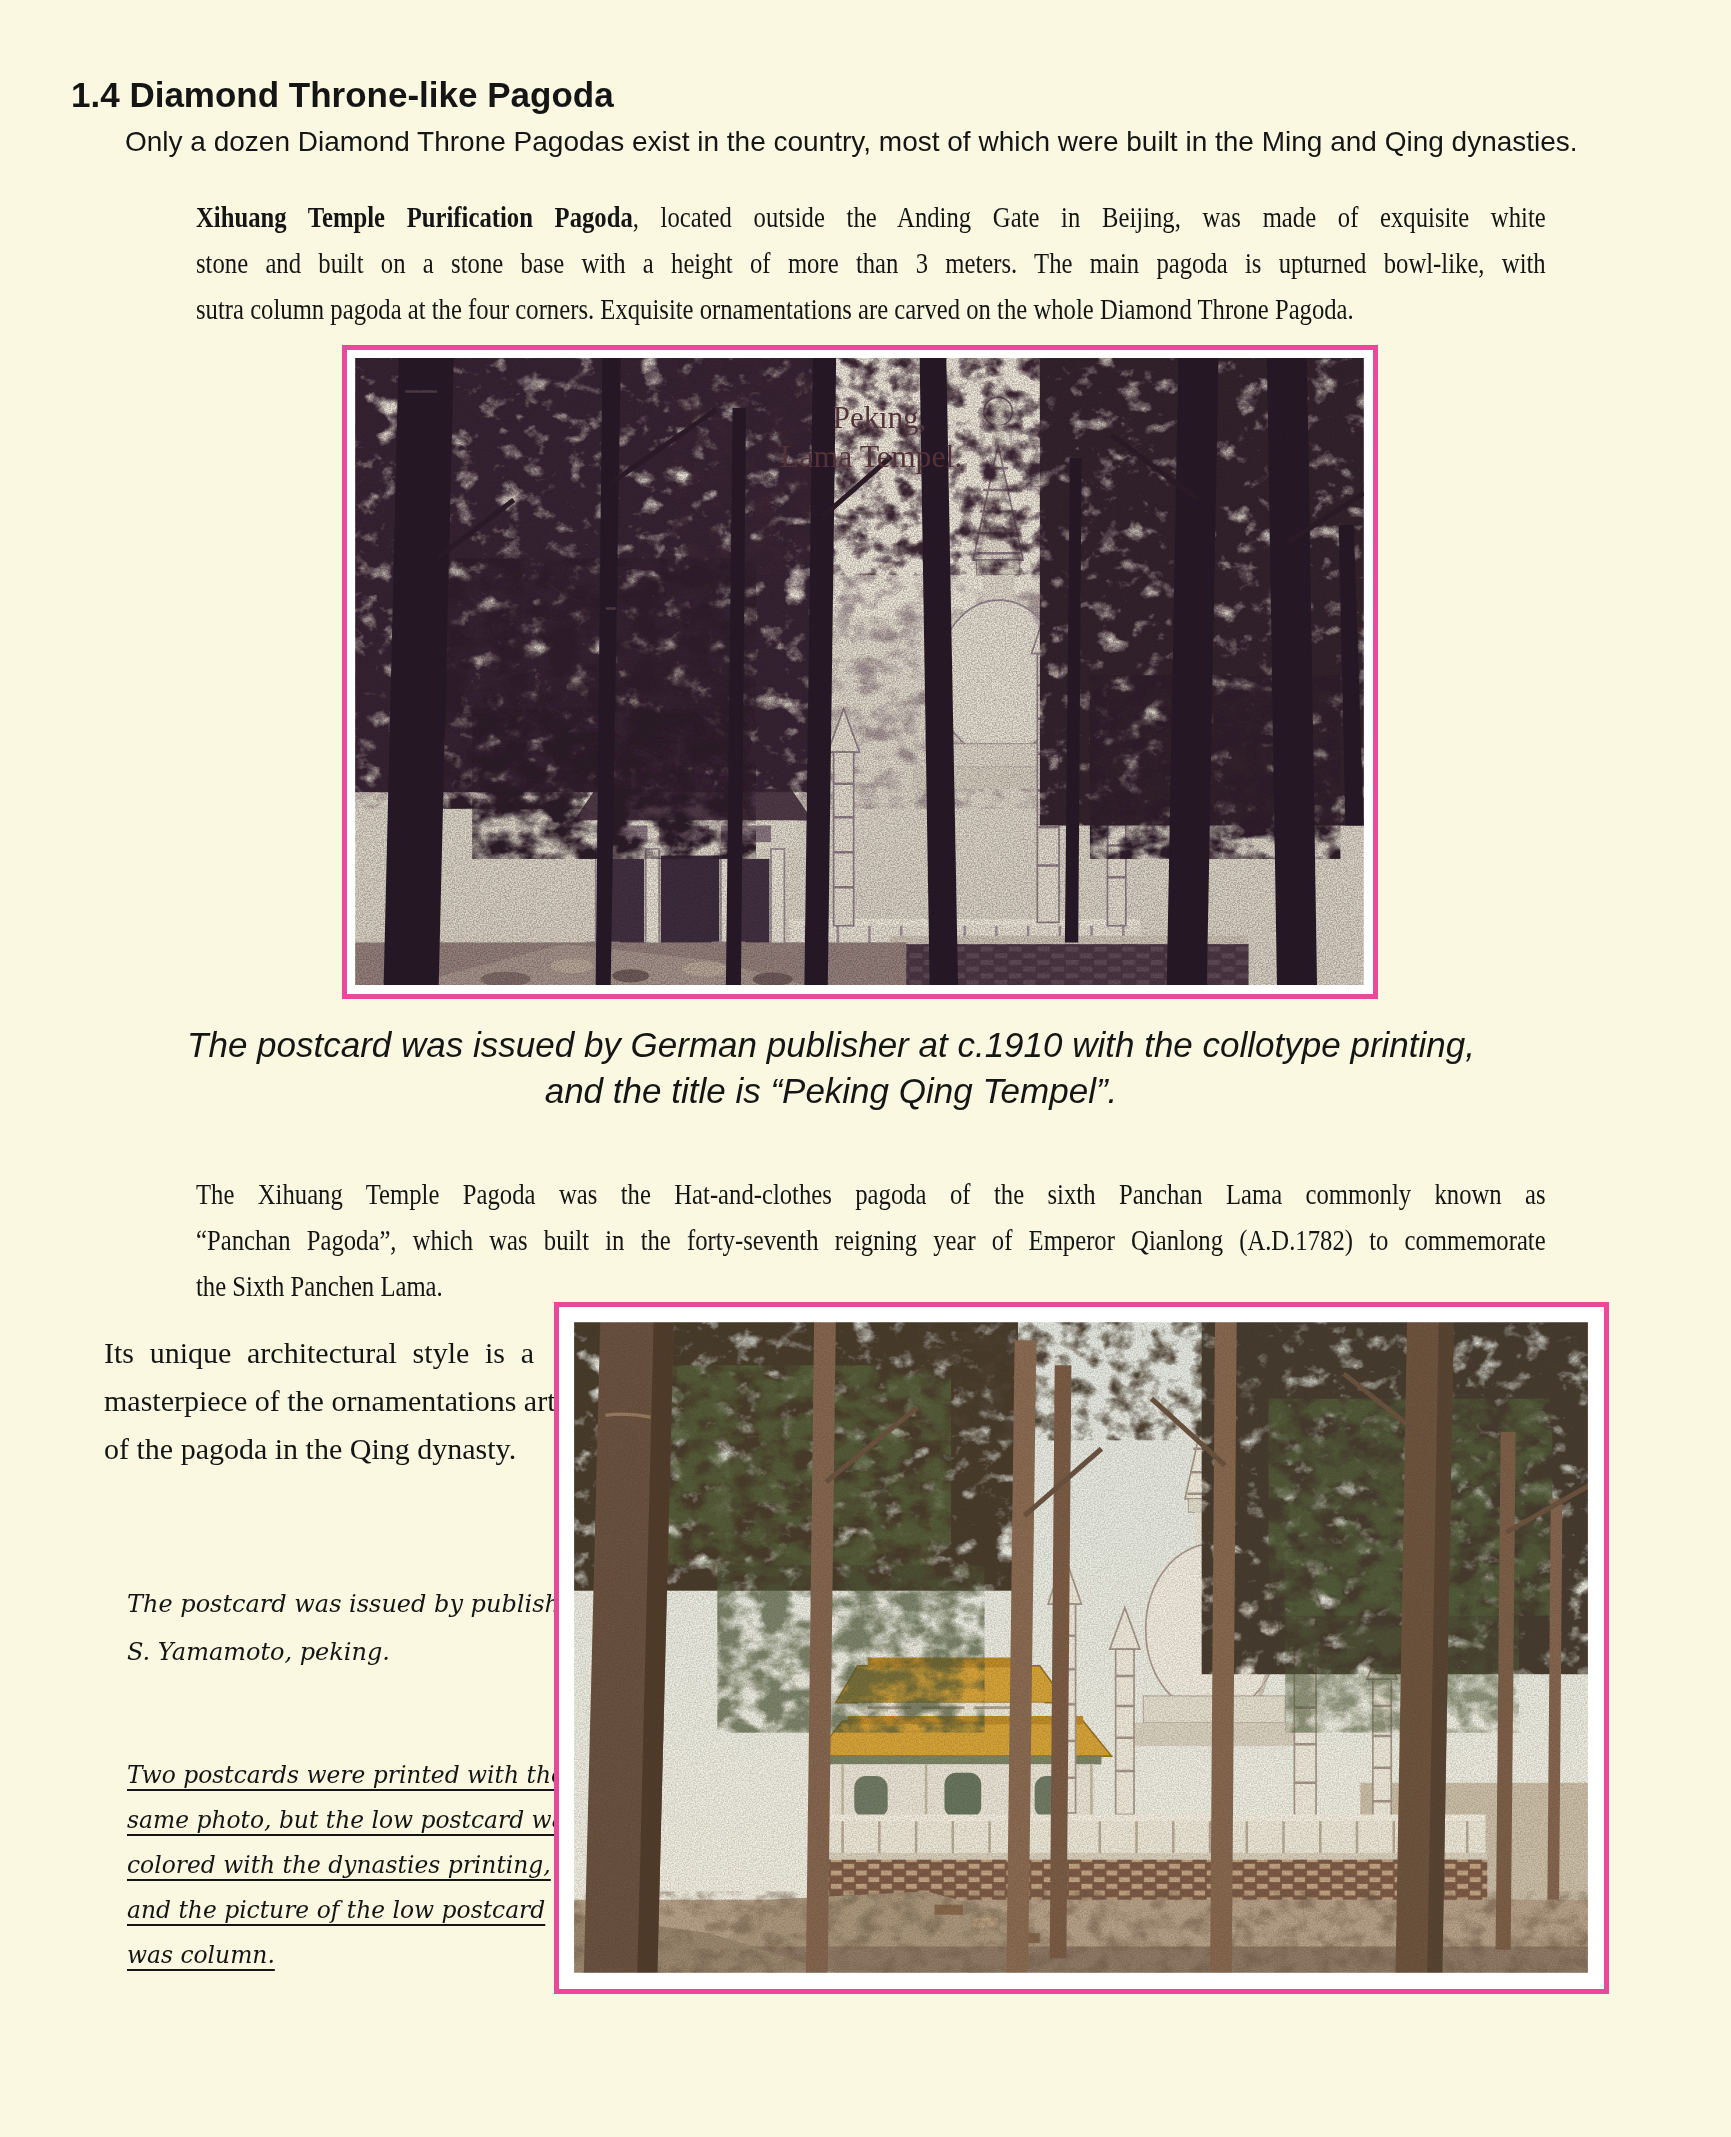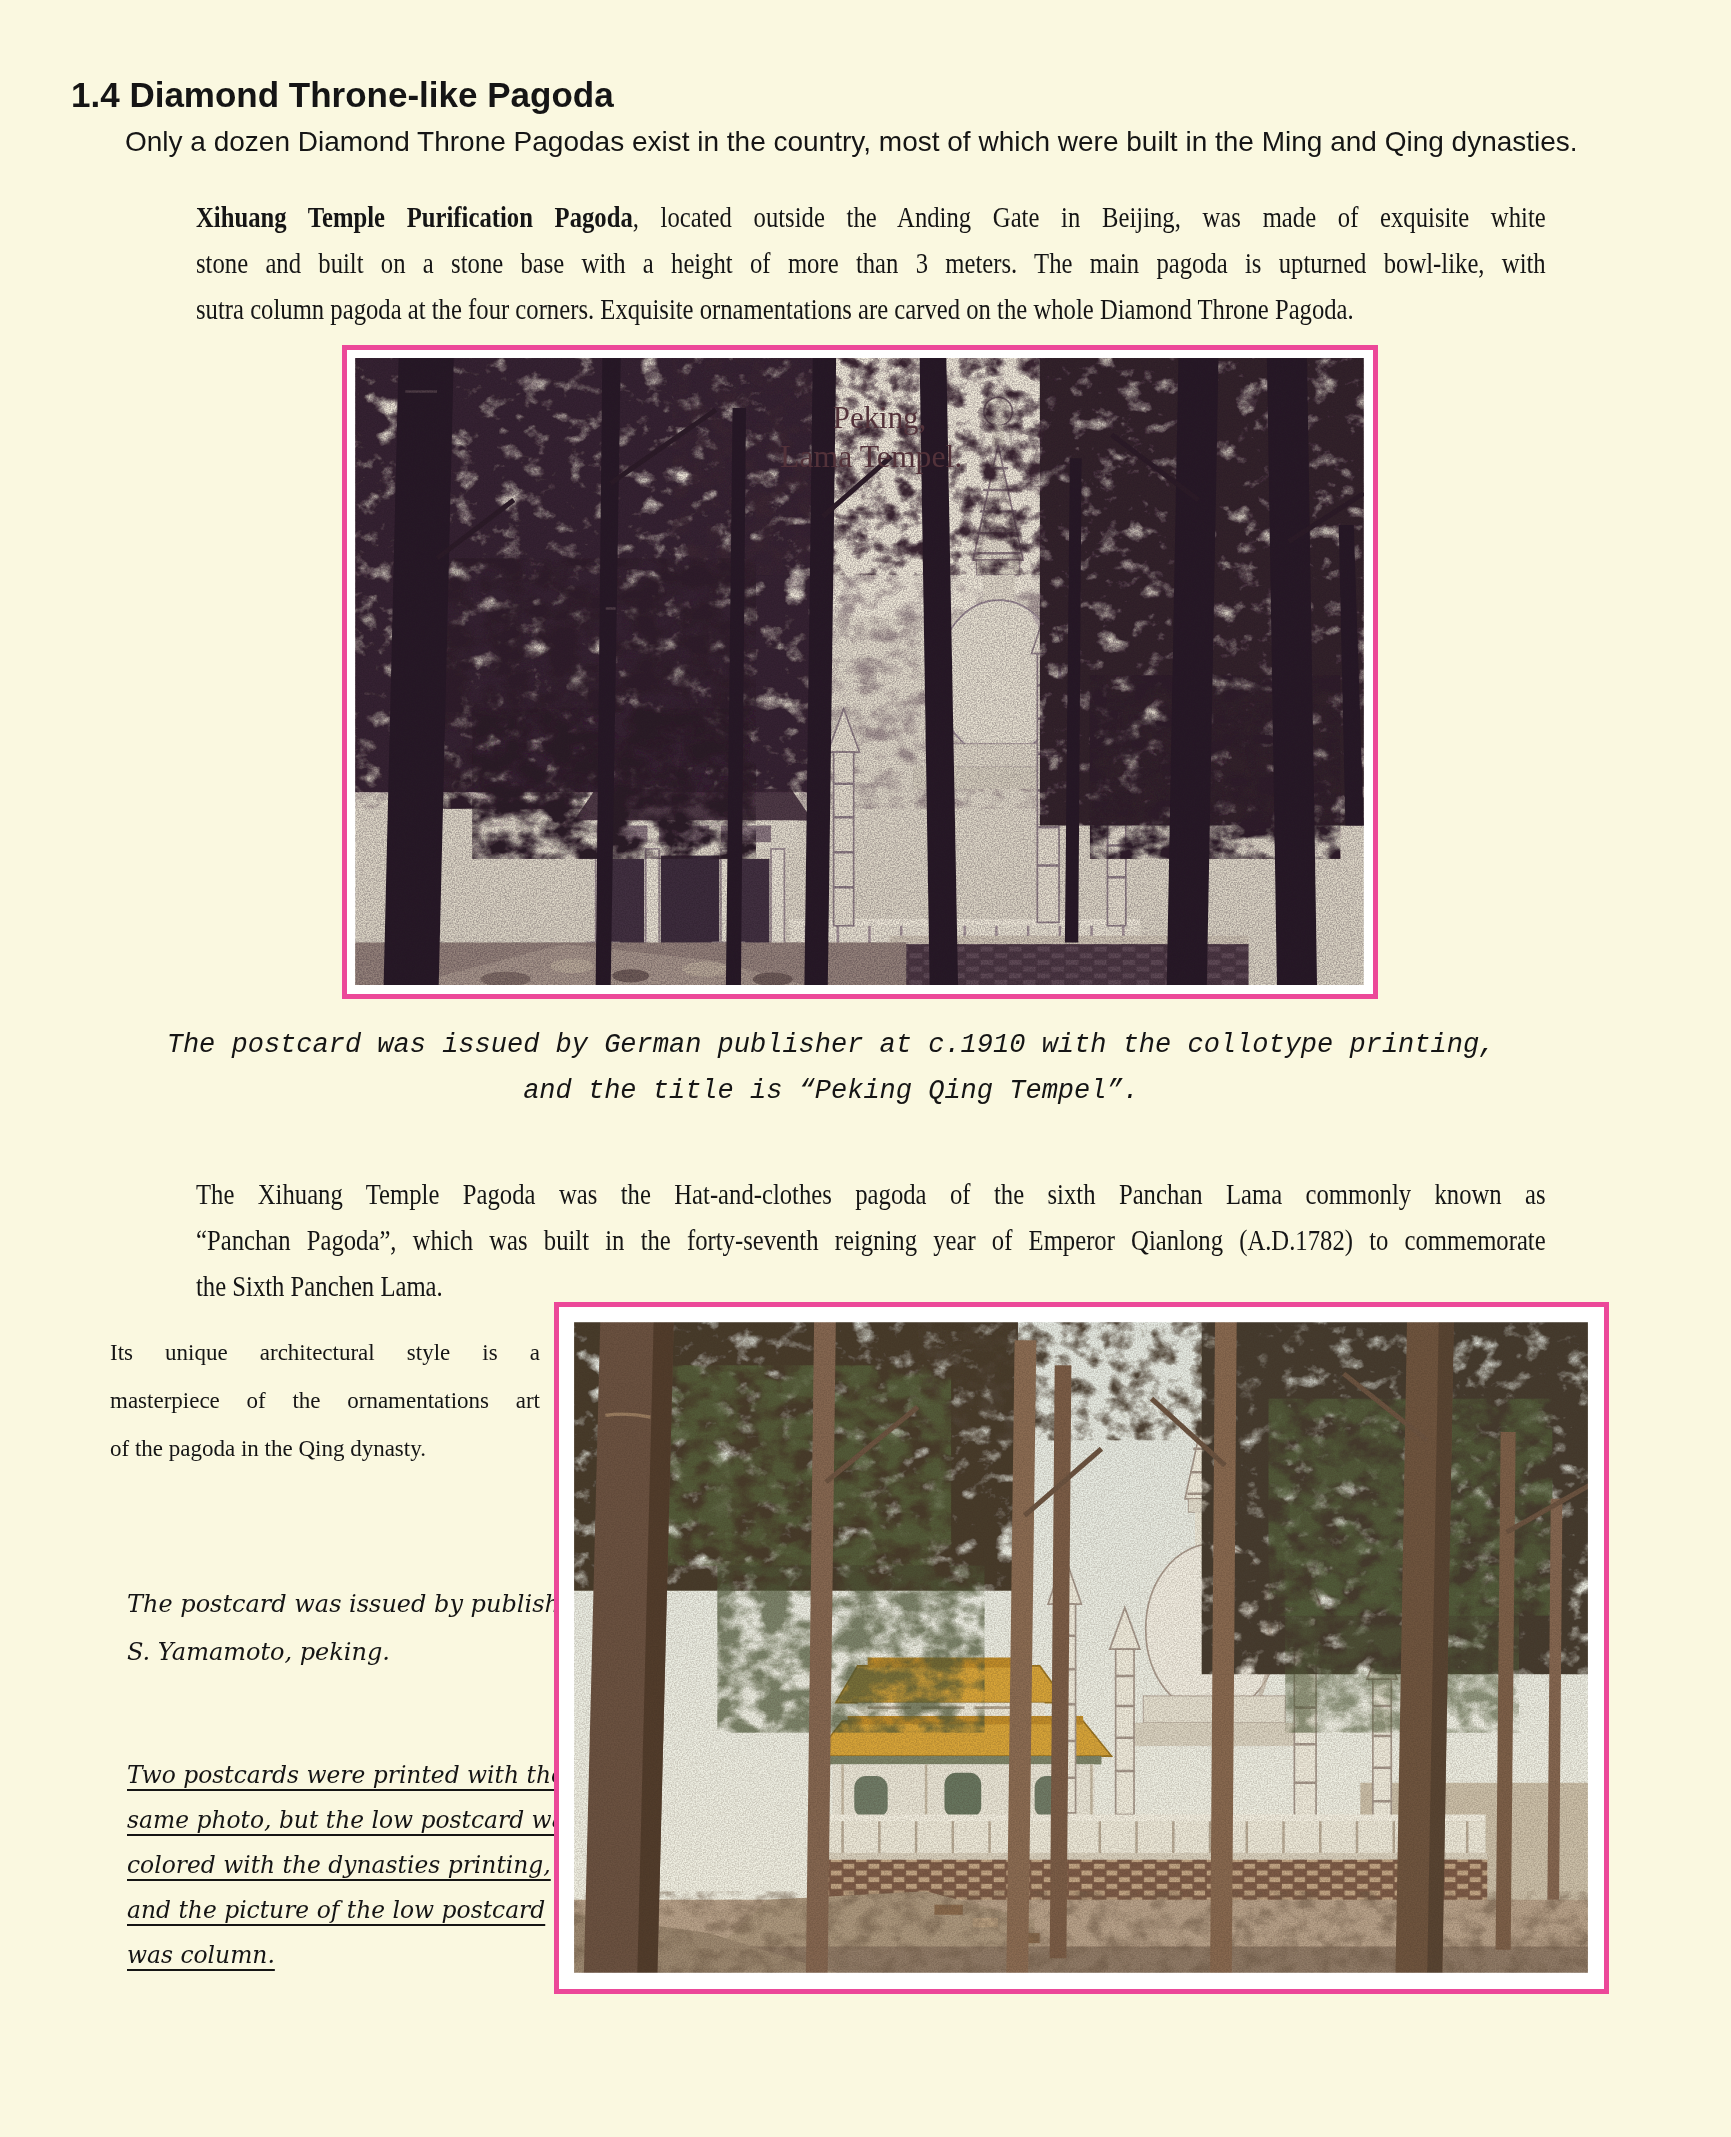--- a/index.html
+++ b/index.html
@@ -44,27 +44,27 @@
     position:absolute;
     border:5px solid #ec4899;
     background:#ffffff;
     padding:8.3px;
   }
   .frame1{left:342px;top:345px;width:1009px;height:627px;}
   .frame2{left:554px;top:1302px;width:1028px;height:665px;}
   .frame svg{display:block;width:100%;height:100%;}
   .caption-center{
     position:absolute;left:0;top:1022px;width:1662px;
-    font-family:Liberation Mono, monospace;font-style:italic;
-    font-size:27px;line-height:46px;
+    font-family:Liberation Sans, sans-serif;font-style:italic;
+    font-size:35px;line-height:46px;
   }
   .cline{text-align:center;}
   .side-note{
-    position:absolute;left:110px;top:1329px;width:430px;
-    font-size:23px;line-height:48px;
+    position:absolute;left:104px;top:1329px;width:430px;
+    font-size:30px;line-height:48px;
   }
   .side-caption{
     position:absolute;left:127px;top:1580px;width:422px;
     font-family:"DejaVu Serif", serif;font-style:italic;
     font-size:24px;line-height:48px;
   }
   .side-underline{
     position:absolute;left:127px;top:1753px;width:402px;
     font-family:"DejaVu Serif", serif;font-style:italic;
     font-size:23.4px;line-height:45px;

